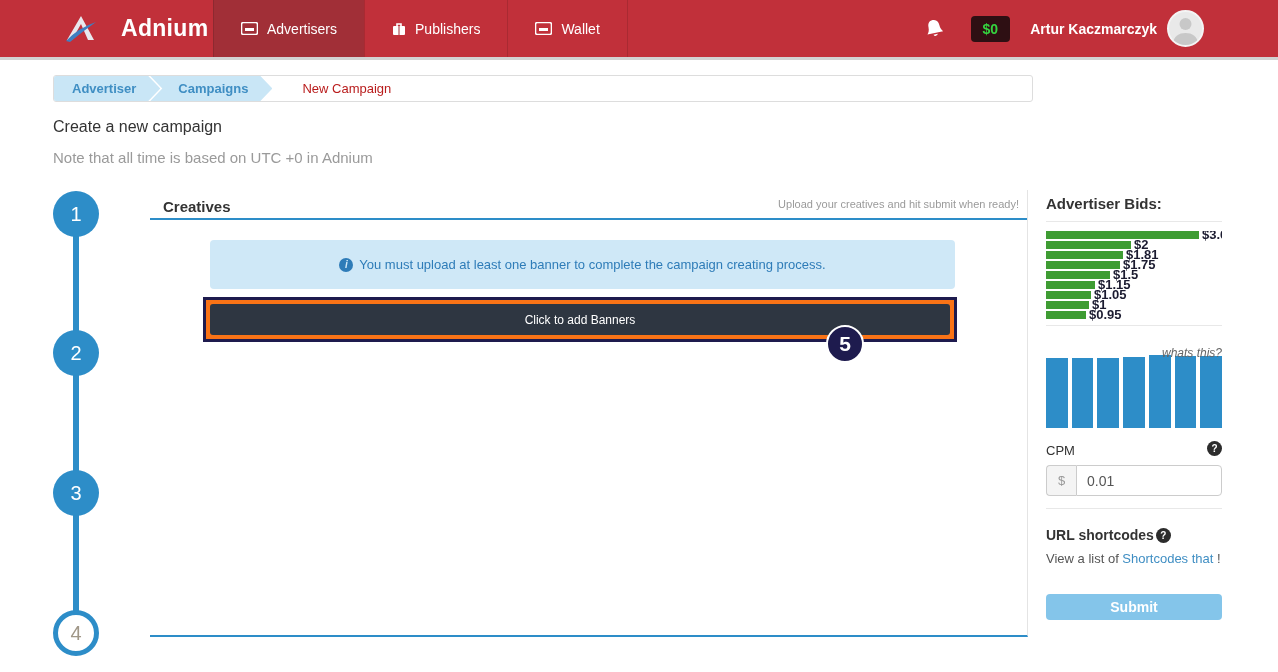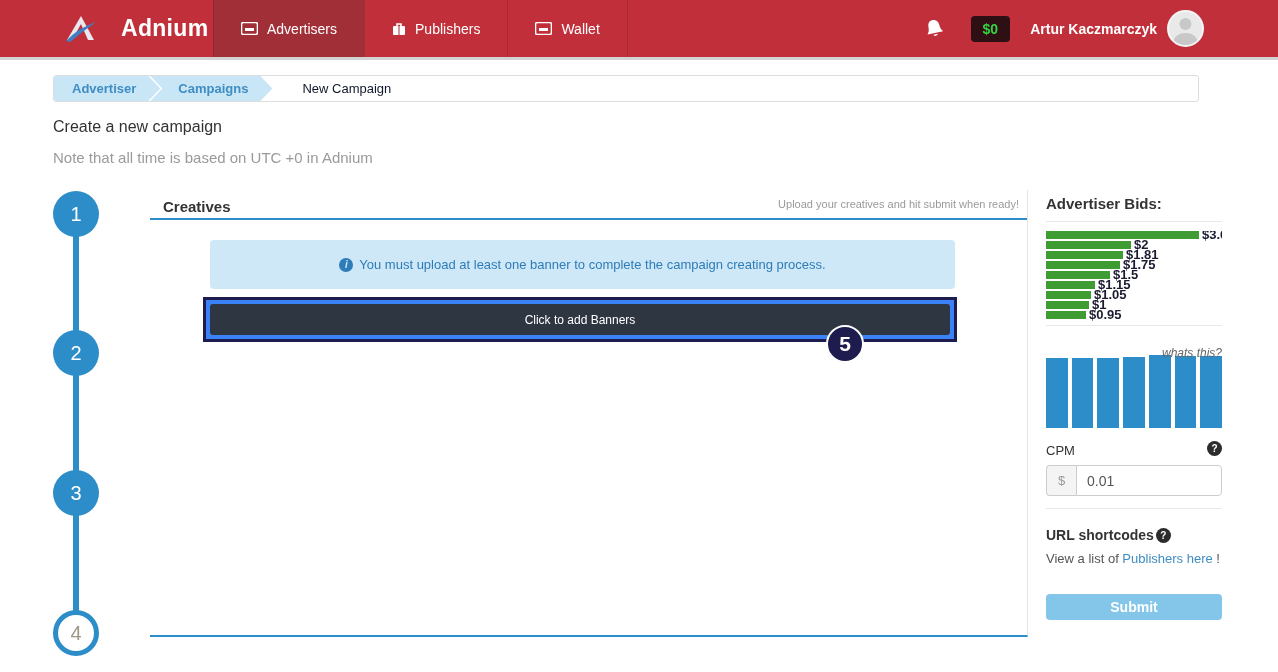--- a/index.html
+++ b/index.html
@@ -19,29 +19,29 @@
   .tab.active { background:#a12f37; }
   .nav-right { position:absolute; right:74px; top:0; height:57px; display:flex; align-items:center; }
   .bell { margin-right:26px; cursor:pointer; }
   .balance { background:#2e0f13; color:#35d33f; font-weight:700; font-size:14px;
              padding:5px 12px; border-radius:4px; margin-right:20px; cursor:pointer; }
   .username { color:#fff; font-weight:700; font-size:14px; margin-right:10px; }
   .avatar { width:37px; height:37px; border-radius:50%; background:#e9e9e9; border:2px solid #f4f4f4;
             overflow:hidden; cursor:pointer; }
 
   
-  .breadcrumb { position:absolute; left:53px; top:75px; width:1146px; height:27px;
+  .breadcrumb { position:absolute; left:53px; top:75px; width:980px; height:27px;
                 border:1px solid #ddd; border-radius:3px; display:flex; align-items:stretch;
                 background:#fff; overflow:hidden; }
   .crumb { display:flex; align-items:center; font-size:13px; }
   .crumb-blue { background:#c9e6f6; color:#3f8ec3; font-weight:700; cursor:pointer; }
   .crumb1 { padding:0 24px 0 18px; clip-path:polygon(0 0,calc(100% - 12px) 0,100% 50%,calc(100% - 12px) 100%,0 100%); }
   .crumb2 { padding:0 24px 0 28px; margin-left:-10px;
             clip-path:polygon(0 0,calc(100% - 12px) 0,100% 50%,calc(100% - 12px) 100%,0 100%,12px 50%); }
-  .crumb3 { padding-left:30px; color:#0f172a; }
+  .crumb3 { padding-left:30px; color:#b91c1c; }
 
   
   .page-title { position:absolute; left:53px; top:118px; font-size:16px; color:#333; }
   .page-subtitle { position:absolute; left:53px; top:149px; font-size:15px; color:#9a9a9a; }
 
   
   .step-line { position:absolute; left:73px; top:214px; width:6px; height:419px; background:#2d8dc8; }
   .step { position:absolute; left:53px; width:46px; height:46px; border-radius:50%;
           display:flex; align-items:center; justify-content:center; font-size:20px; cursor:pointer; z-index:2; }
   .step.done { background:#2d8dc8; color:#fff; }
@@ -59,21 +59,21 @@
               font-family:"Liberation Sans", sans-serif; }
   .chev { display:inline-block; transform:rotate(90deg); font-size:13px; line-height:1; }
   .panel-hint { position:absolute; right:8px; top:8px; font-size:11px; color:#9a9a9a; }
   .alert-info { position:absolute; left:60px; top:50px; width:745px; height:49px; background:#cfe8f7;
                 border-radius:4px; display:flex; align-items:center; justify-content:center; gap:6px;
                 color:#2e7cb8; font-size:13px; }
   .info-icon { display:inline-flex; width:14px; height:14px; border-radius:50%; background:#2e7cb8;
                color:#cfe8f7; font-size:10px; font-weight:700; align-items:center; justify-content:center;
                font-style:italic; }
   .banner-box { position:absolute; left:53px; top:107px; width:754px; height:45px;
-                border:3px solid #1e1b4e; padding:4px; background:#3b82f6; }
+                border:3px solid #1e1b4e; padding:4px; background:#f97316; }
   .banner-btn { width:100%; height:100%; background:#2e3641; border:none; border-radius:3px; color:#fff;
                 font-size:12px; display:flex; align-items:center; justify-content:center; cursor:pointer;
                 font-family:"Liberation Sans", sans-serif; }
   .badge5 { position:absolute; left:676px; top:135px; width:38px; height:38px; border-radius:50%;
             background:#1e1b4e; border:2px solid #fff; color:#fff; font-size:21px; font-weight:700;
             display:flex; align-items:center; justify-content:center; z-index:5; }
 
   
   .sidebar { position:absolute; left:1046px; top:190px; width:176px; height:440px; }
   .bids-title { position:absolute; left:0; top:5px; font-size:15px; font-weight:700; color:#333; }
@@ -263,19 +263,19 @@
       <input class="cpm-input" type="text" value="0.01" style="">
     </div>
 
     <div class="side-rule rule3"></div>
 
     <div class="sc-title">
       <span>URL shortcodes</span>
       <span class="q-icon">?</span>
     </div>
     <div class="sc-line">
-      <span>View a list of </span><span class="sc-link">Publishers here</span><span> !</span>
+      <span>View a list of </span><span class="sc-link">Shortcodes that</span><span> !</span>
     </div>
 
     <button class="submit-btn">Submit</button>
   </div>
 
 </div>
 
 </body></html>

